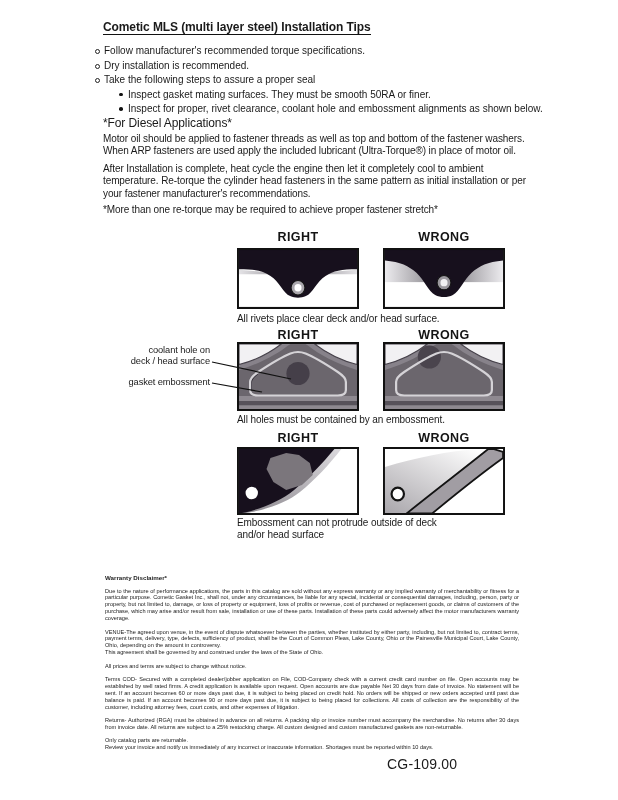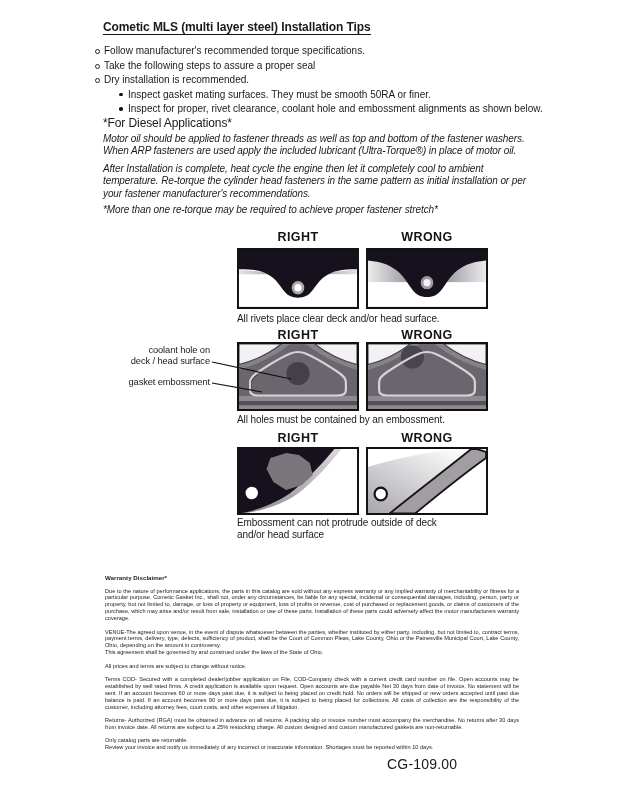--- a/index.html
+++ b/index.html
@@ -28,36 +28,36 @@
   }
   .subtips{margin-left:24px;}
   .subtip{position:relative;padding-left:9px;}
   .subtip::before{
     content:"";position:absolute;left:0;top:5.4px;width:3.6px;height:3.6px;
     border-radius:50%;background:#111;
   }
 
   
   .diesel-heading{left:103px;top:116px;font-size:12px;font-weight:normal;letter-spacing:-0.1px;}
-  .body-para{left:103px;font-size:10px;line-height:12.4px;width:436px;letter-spacing:-0.1px;font-style:italic;}
+  .body-para{left:103px;font-size:10px;line-height:12.4px;width:436px;letter-spacing:-0.1px;}
   .p1{top:133px;}
   .p2{top:163px;}
   .note{top:204px;}
 
   
   .fig-label{
     width:122px;text-align:center;font-size:12.5px;font-weight:700;
     letter-spacing:0.4px;color:#141414;
   }
   .fig-box{width:122px;height:60px;}
   .fig-box svg{display:block;width:100%;height:100%;}
   .fig-caption{font-size:10px;letter-spacing:-0.1px;color:#1a1a1a;line-height:11.5px;}
 
   .col-l{left:237px;}
-  .col-r{left:366px;}
+  .col-r{left:383px;}
 
   
   .labels1{top:230px;} .boxes1{top:248px;height:61px;} .cap1{left:237px;top:313px;}
   .labels2{top:328px;} .boxes2{top:342px;height:69px;} .cap2{left:237px;top:414px;}
   .labels3{top:431px;} .boxes3{top:447px;height:68px;} .cap3{left:237px;top:517px;width:220px;}
 
   
   .annot{width:120px;left:90px;text-align:right;font-size:9.3px;line-height:10.8px;letter-spacing:-0.1px;}
   .annot-coolant{top:345px;}
   .annot-emboss{top:377px;}
@@ -73,22 +73,22 @@
 
   .part-number{left:387px;top:756px;font-size:14px;letter-spacing:0.2px;color:#1a1a1a;}
 </style>
 </head>
 <body>
 
 <div class="abs doc-title">Cometic MLS (multi layer steel) Installation Tips</div>
 
 <div class="abs tips">
   <div class="tip">Follow manufacturer's recommended torque specifications.</div>
+  <div class="tip">Dry installation is recommended.</div>
   <div class="tip">Take the following steps to assure a proper seal</div>
-  <div class="tip">Dry installation is recommended.</div>
   <div class="subtips">
     <div class="subtip">Inspect gasket mating surfaces.  They must be smooth 50RA or finer.</div>
     <div class="subtip">Inspect for proper, rivet clearance, coolant hole and embossment alignments as shown below.</div>
   </div>
 </div>
 
 <div class="abs diesel-heading">*For Diesel Applications*</div>
 <div class="abs body-para p1">Motor oil should be applied to fastener threads as well as top and bottom of the fastener washers. When ARP fasteners are used apply the included lubricant (Ultra-Torque®) in place of motor oil.</div>
 <div class="abs body-para p2">After Installation is complete, heat cycle the engine then let it completely cool to ambient temperature. Re-torque the cylinder head fasteners in the same pattern as initial installation or per your fastener manufacturer's recommendations.</div>
 <div class="abs body-para note">*More than one re-torque may be required to achieve proper fastener stretch*</div>

